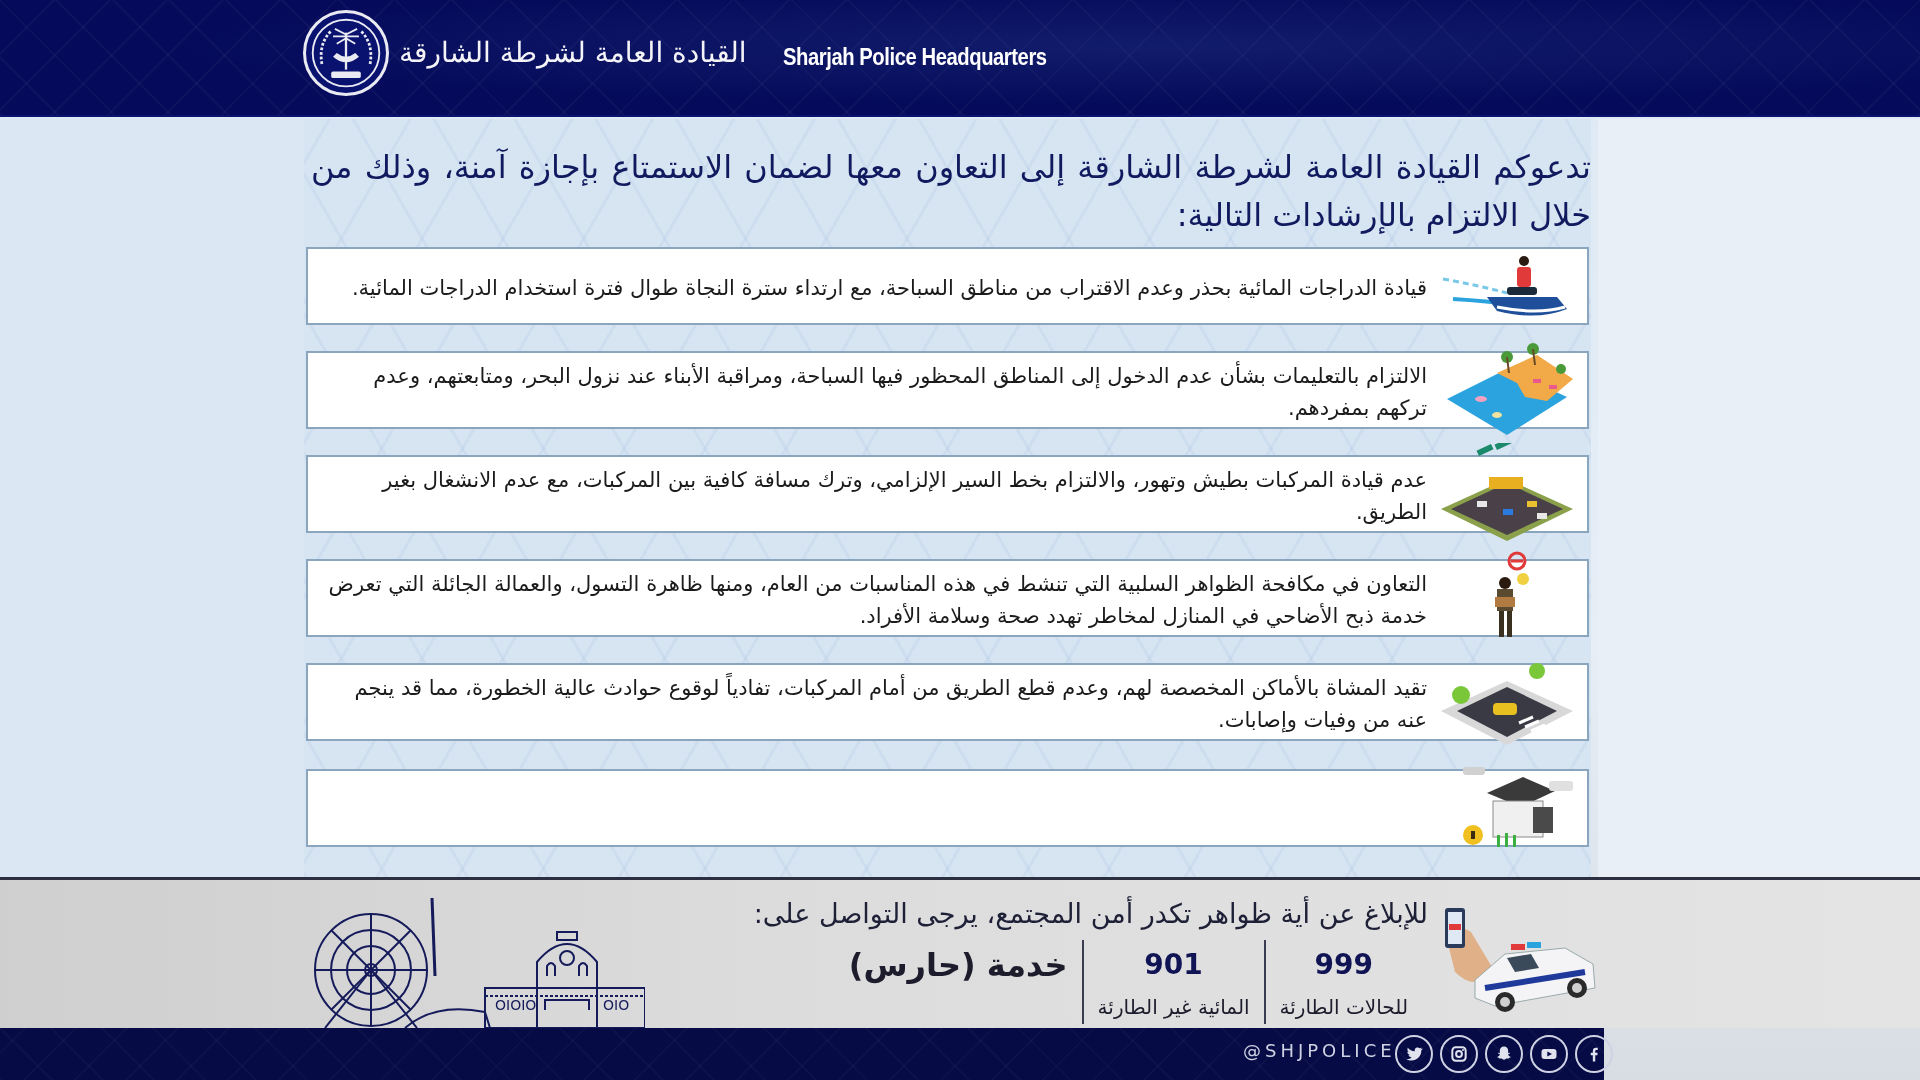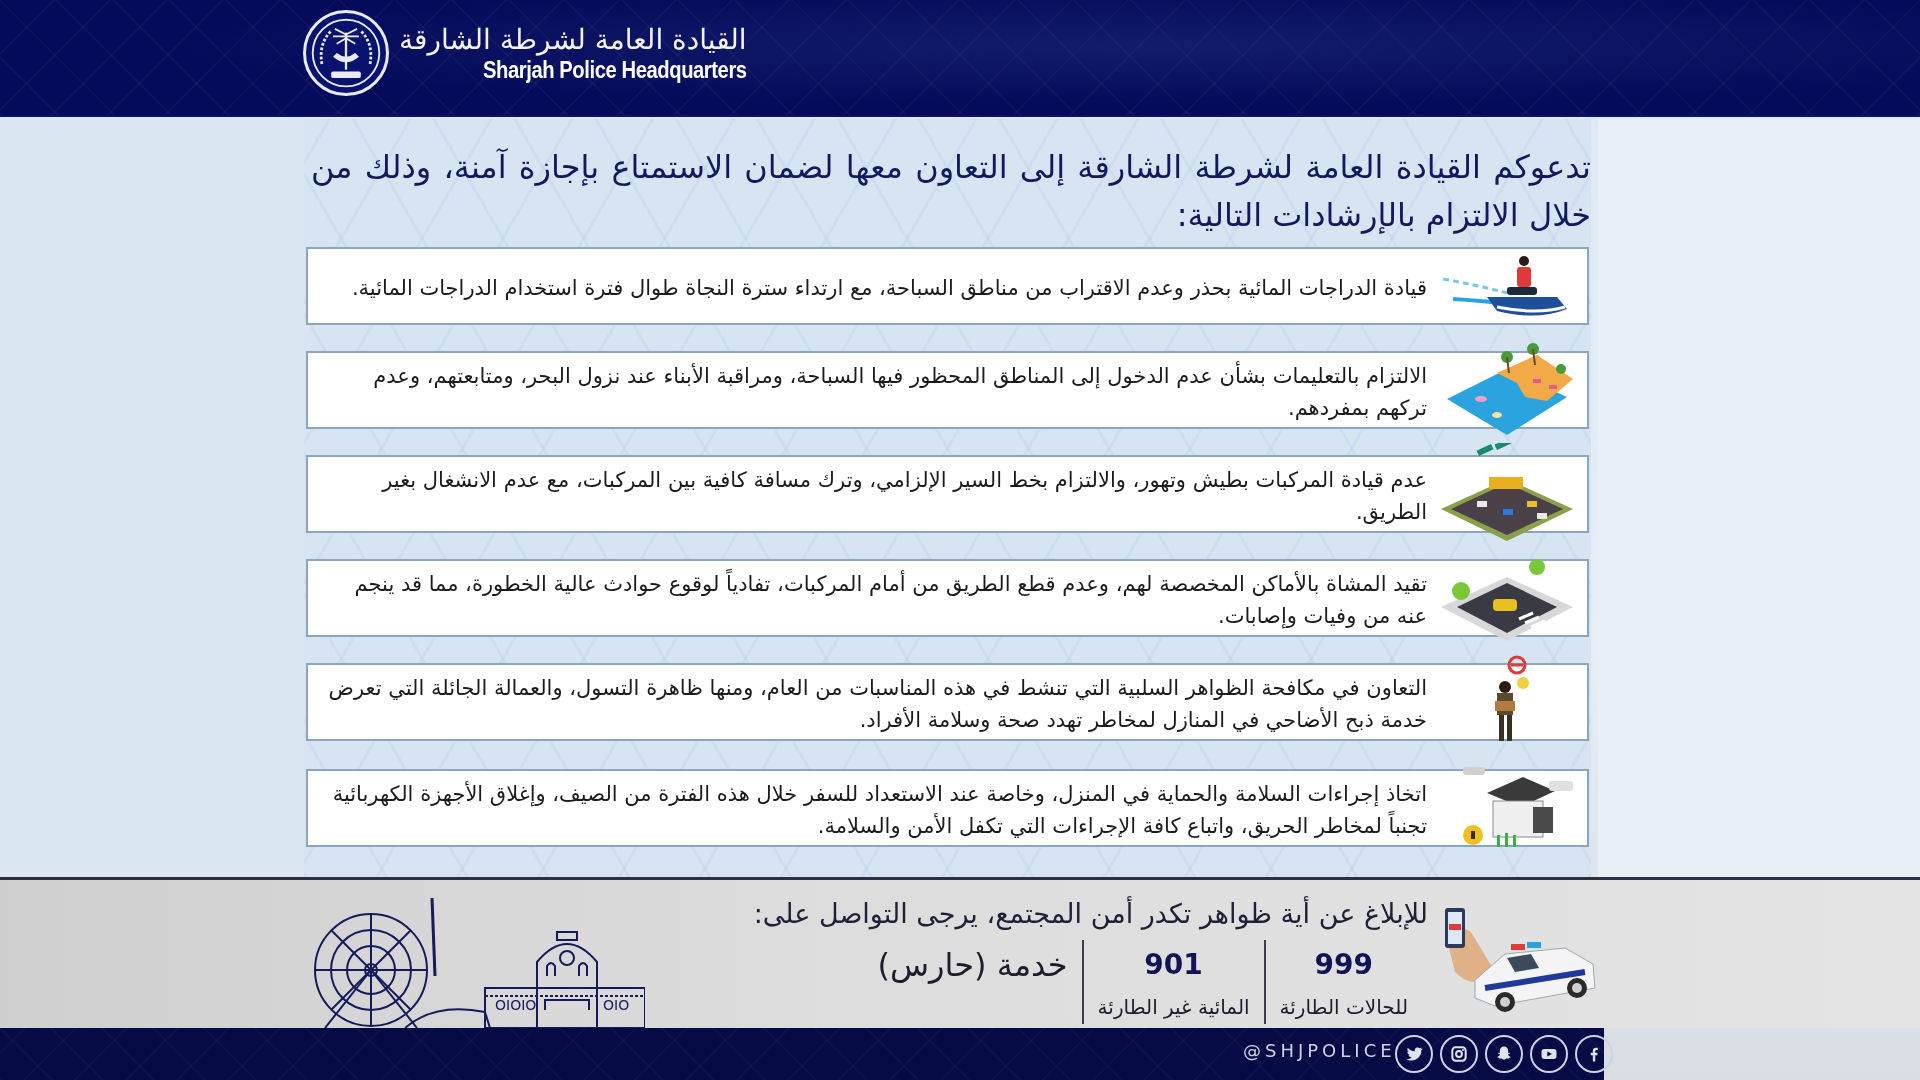--- a/index.html
+++ b/index.html
@@ -22,21 +22,21 @@
     .logo-wrap {
       position: absolute; left: 303px; top: 10px; display: flex; align-items: center; gap: 10px;
     }
     .emblem {
       width: 86px; height: 86px; border-radius: 50%;
       border: 3px solid #e9eaf2; position: relative;
       display: flex; align-items: center; justify-content: center;
       background: #0a1270;
     }
     .emblem svg { width: 74px; height: 74px; }
-    .brand { display: flex; flex-direction: column; align-items: flex-end; }
+    .brand { display: flex; align-items: flex-end; }
     .brand-ar {
       color: #f4f4f8; font-family: "DejaVu Serif", serif; font-size: 28px; direction: rtl;
       line-height: 34px; letter-spacing: -1px;
     }
     .brand-en {
       color: #ffffff; font-family: "Liberation Sans", sans-serif; font-weight: bold;
       font-size: 23px; letter-spacing: -0.5px; transform: scaleX(0.88); transform-origin: right;
       line-height: 26px;
     }
     
@@ -94,21 +94,21 @@
     }
     .hotline {
       display: flex; flex-direction: column; align-items: center; padding: 0 14px;
     }
     .hotline + .hotline { border-right: 2px solid #3a3d52; }
     .hotline:first-child { padding-right: 0; }
     .hotline-num {
       font-size: 28px; color: #101454; font-weight: bold; line-height: 50px;
       font-family: "DejaVu Sans", sans-serif;
     }
-    .hotline-num.service { font-weight: normal; font-size: 32px; color: #1c1c2c; direction: rtl; }
+    .hotline-num.service { font-weight: bold; font-size: 32px; color: #1c1c2c; direction: rtl; }
     .hotline-sub {
       font-size: 20px; color: #1c1c2c; direction: rtl; line-height: 34px; letter-spacing: 1.5px;
       white-space: nowrap;
     }
     .hotline-sub.url { letter-spacing: 0; font-family: "Liberation Sans", sans-serif; font-size: 21px; }
     .car-illus { position: absolute; left: 1435px; top: 22px; width: 170px; height: 120px; }
     
     .social-band {
       position: absolute; left: 0; top: 1028px; width: 1604px; height: 52px;
       background: #060b45;
@@ -205,69 +205,68 @@
           <rect x="90" y="58" width="10" height="6" fill="#e8c030"></rect>
             <rect x="100" y="70" width="10" height="6" fill="#e8e8e8"></rect>
         </svg>
       </div>
       <div class="card-text">عدم قيادة المركبات بطيش وتهور، والالتزام بخط السير الإلزامي، وترك مسافة كافية بين المركبات، مع عدم الانشغال بغير الطريق.</div>
     </div>
 
     <div class="card">
       <div class="card-illus">
         <svg viewBox="0 0 140 104">
+          <circle cx="80" cy="14" r="8" fill="none" stroke="#e03a3a" stroke-width="3"></circle>
+          <line x1="74" y1="14" x2="86" y2="14" stroke="#e03a3a" stroke-width="3"></line>
+          <circle cx="86" cy="32" r="6" fill="#f0d040"></circle>
+          <circle cx="68" cy="36" r="6" fill="#2a1a10"></circle>
+          <rect x="60" y="42" width="16" height="22" fill="#5a4a30"></rect>
+          <rect x="58" y="50" width="20" height="10" fill="#b07a40"></rect>
+          <rect x="62" y="64" width="5" height="26" fill="#3a3020"></rect>
+            <rect x="70" y="64" width="5" height="26" fill="#3a3020"></rect>
+        </svg>
+      </div>
+      <div class="card-text">التعاون في مكافحة الظواهر السلبية التي تنشط في هذه المناسبات من العام، ومنها ظاهرة التسول، والعمالة الجائلة التي تعرض خدمة ذبح الأضاحي في المنازل لمخاطر تهدد صحة وسلامة الأفراد.</div>
+    </div>
+
+    <div class="card">
+      <div class="card-illus">
+        <svg viewBox="0 0 140 104">
           <polygon points="4,60 70,30 136,60 70,94" fill="#d8d8d8"></polygon>
           <polygon points="20,60 70,36 120,60 70,86" fill="#3a3a44"></polygon>
           <g stroke="#ffffff" stroke-width="3">
               <line x1="82" y1="72" x2="96" y2="66"></line>
               <line x1="88" y1="76" x2="102" y2="70"></line>
               <line x1="94" y1="80" x2="108" y2="74"></line>
             </g>
           <rect x="56" y="52" width="24" height="12" rx="4" fill="#e8c020"></rect>
           <circle cx="24" cy="44" r="9" fill="#7ac83a"></circle>
             <circle cx="100" cy="20" r="8" fill="#7ac83a"></circle>
         </svg>
       </div>
       <div class="card-text">تقيد المشاة بالأماكن المخصصة لهم، وعدم قطع الطريق من أمام المركبات، تفادياً لوقوع حوادث عالية الخطورة، مما قد ينجم عنه من وفيات وإصابات.</div>
-    </div>
-
-    <div class="card">
-      <div class="card-illus">
-        <svg viewBox="0 0 140 104">
-          <circle cx="80" cy="14" r="8" fill="none" stroke="#e03a3a" stroke-width="3"></circle>
-          <line x1="74" y1="14" x2="86" y2="14" stroke="#e03a3a" stroke-width="3"></line>
-          <circle cx="86" cy="32" r="6" fill="#f0d040"></circle>
-          <circle cx="68" cy="36" r="6" fill="#2a1a10"></circle>
-          <rect x="60" y="42" width="16" height="22" fill="#5a4a30"></rect>
-          <rect x="58" y="50" width="20" height="10" fill="#b07a40"></rect>
-          <rect x="62" y="64" width="5" height="26" fill="#3a3020"></rect>
-            <rect x="70" y="64" width="5" height="26" fill="#3a3020"></rect>
-        </svg>
-      </div>
-      <div class="card-text">التعاون في مكافحة الظواهر السلبية التي تنشط في هذه المناسبات من العام، ومنها ظاهرة التسول، والعمالة الجائلة التي تعرض خدمة ذبح الأضاحي في المنازل لمخاطر تهدد صحة وسلامة الأفراد.</div>
     </div>
 
     <div class="card">
       <div class="card-illus">
         <svg viewBox="0 0 140 104">
           <rect x="26" y="10" width="22" height="8" rx="3" fill="#d0d0d0"></rect>
           <polygon points="50,36 86,20 118,34 84,50" fill="#3a3a3a"></polygon>
           <rect x="56" y="44" width="50" height="36" fill="#f0f0f0" stroke="#8a8a8a"></rect>
           <rect x="96" y="50" width="20" height="26" fill="#4a4a4a"></rect>
           <rect x="112" y="24" width="24" height="10" rx="3" fill="#e0e0e0"></rect>
           <circle cx="36" cy="78" r="10" fill="#f0c020"></circle>
           <rect x="34" y="74" width="4" height="8" fill="#3a2a10"></rect>
           <g fill="#3ab040">
               <rect x="60" y="78" width="3" height="12"></rect>
               <rect x="68" y="76" width="3" height="14"></rect>
               <rect x="76" y="78" width="3" height="12"></rect>
             </g>
         </svg>
       </div>
-      <div class="card-text">اتخاذ إجراءات السلامة والحماية في المنزل، وخاصة عند الاستعداد للسفر خلال هذه الفترة من الصيف، وإغلاق الأجهزة الكهربائية تجنباً لمخاطر الحريق، واتباع كافة الإجراءات التي تكفل الأمن والسلامة.</div>
     </div>
   </div>
 </div>
 
 <div class="divider"></div>
 
 <div class="contact">
   <svg class="skyline" viewBox="0 0 340 136">
     <g fill="none" stroke="#141a5a" stroke-width="2">
       <circle cx="66" cy="78" r="56"></circle>

